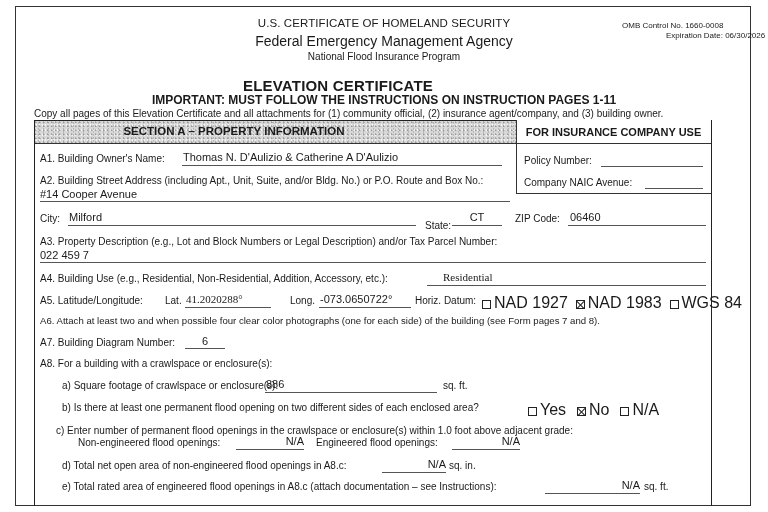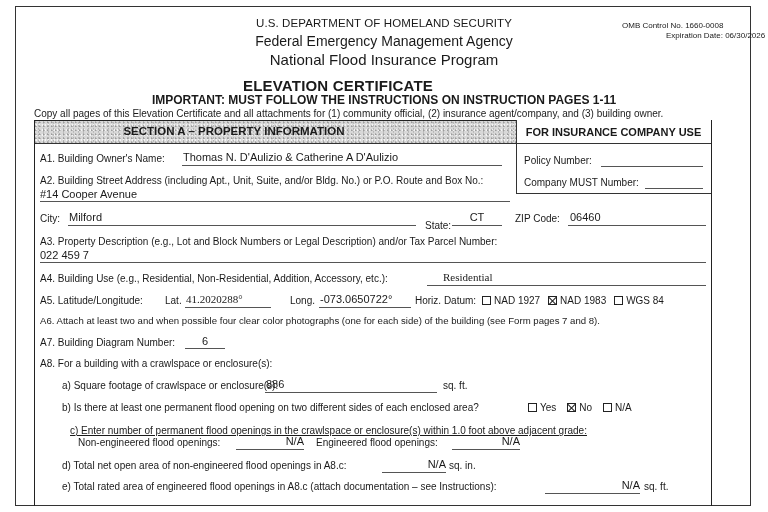--- a/index.html
+++ b/index.html
@@ -3,21 +3,21 @@
 <meta charset="utf-8">
 <style>
   html, body { margin: 0; padding: 0; background: #ffffff; }
   body { width: 768px; height: 512px; position: relative; overflow: hidden;
          font-family: "Liberation Sans", sans-serif; color: #1a1a1a; }
   .abs { position: absolute; white-space: nowrap; }
   .page-border { position: absolute; left: 15px; top: 6px; width: 736px; height: 500px;
                  border: 1px solid #333; border-bottom: 1px solid #333; box-sizing: border-box; }
   .hdr1 { font-size: 11.5px; left: 0; width: 768px; text-align: center; top: 17px; letter-spacing: 0.1px; }
   .hdr2 { font-size: 14px; left: 0; width: 768px; text-align: center; top: 33px; }
-  .hdr3 { font-size: 15px; left: 0; width: 768px; text-align: center; top: 51px; }
+  .hdr3 { font-size: 10px; left: 0; width: 768px; text-align: center; top: 51px; }
   .omb { font-size: 8px; left: 622px; line-height: 10px; }
   .title { font-size: 15px; font-weight: bold; left: 0; width: 676px; text-align: center; top: 77px; letter-spacing: 0.2px; }
   .important { font-size: 12px; font-weight: bold; left: 0; width: 768px; text-align: center; top: 93px; }
   .copyline { font-size: 10px; left: 34px; top: 108px; }
   .form { position: absolute; left: 34px; top: 120px; width: 678px; height: 386px;
           border: 1px solid #222; border-bottom: none; box-sizing: border-box; }
   .section-hdr { position: absolute; left: 35px; top: 121px; width: 481px; height: 22px;
                  background-color: #d8d8d8;
                  background-image:
                    radial-gradient(circle at 20% 30%, #9a9a9a 0.6px, transparent 1px),
@@ -32,48 +32,48 @@
   .ins-title { font-size: 11px; font-weight: bold; left: 516px; width: 195px; text-align: center; top: 126px; }
   .lbl { font-size: 10px; }
   .val { font-size: 11px; }
   .uline { position: absolute; height: 0; border-top: 1px solid #555; }
   .cb { display: inline-block; width: 9px; height: 9px; border: 1px solid #222; box-sizing: border-box;
         vertical-align: -1px; position: relative; margin-right: 3px; }
   .cb.checked::before, .cb.checked::after { content: ""; position: absolute; left: 3px; top: -1px;
         width: 1px; height: 10px; background: #222; }
   .cb.checked::before { transform: rotate(45deg); }
   .cb.checked::after { transform: rotate(-45deg); }
-  .opt { font-size: 10px; margin-right: 5px; }
+  .opt { font-size: 16px; margin-right: 5px; }
 </style>
 </head>
 <body>
 
 <div class="page-border"></div>
 
-<div class="abs hdr1">U.S. DEPARTMENT OF HOMELAND SECURITY</div>
+<div class="abs hdr1">U.S. CERTIFICATE OF HOMELAND SECURITY</div>
 <div class="abs hdr2">Federal Emergency Management Agency</div>
 <div class="abs hdr3">National Flood Insurance Program</div>
 <div class="abs omb" style="top:21px;">OMB Control No. 1660-0008</div>
 <div class="abs omb" style="top:31px;padding-left:44px;">Expiration Date: 06/30/2026</div>
 
 <div class="abs title">ELEVATION CERTIFICATE</div>
 <div class="abs important">IMPORTANT: MUST FOLLOW THE INSTRUCTIONS ON INSTRUCTION PAGES 1-11</div>
 <div class="abs copyline">Copy all pages of this Elevation Certificate and all attachments for (1) community official, (2) insurance agent/company, and (3) building owner.</div>
 
 <div class="form"></div>
 <div class="section-hdr"></div>
 <div class="abs section-title">SECTION A – PROPERTY INFORMATION</div>
 
 <div class="ins-box"></div>
 <div class="ins-hdr-line"></div>
 <div class="abs ins-title">FOR INSURANCE COMPANY USE</div>
 <div class="abs lbl" style="left:524px; top:155px; font-size:10px;">Policy Number:</div>
 <div class="abs val" style="left:602px; top:154px; width:100px;"></div>
 <div class="uline" style="left:601px; top:166px; width:102px;"></div>
-<div class="abs lbl" style="left:524px; top:177px; font-size:10px;">Company MUST Number:</div>
+<div class="abs lbl" style="left:524px; top:177px; font-size:10px;">Company NAIC Avenue:</div>
 <div class="abs val" style="left:645px; top:176px; width:58px;"></div>
 <div class="uline" style="left:645px; top:188px; width:58px;"></div>
 
 <div class="abs lbl" style="left:40px; top:153px;">A1.  Building Owner's Name:</div>
 <div class="abs val" style="left:183px; top:151px;">Thomas N. D'Aulizio &amp; Catherine A D'Aulizio</div>
 <div class="uline" style="left:182px; top:165px; width:320px;"></div>
 
 <div class="abs lbl" style="left:40px; top:175px;">A2.  Building Street Address (including Apt., Unit, Suite, and/or Bldg. No.) or P.O. Route and Box No.:</div>
 <div class="abs val" style="left:40px; top:188px;">#14 Cooper Avenue</div>
 <div class="uline" style="left:40px; top:201px; width:470px;"></div>
@@ -123,21 +123,21 @@
 <div class="uline" style="left:265px; top:392px; width:172px;"></div>
 <div class="abs lbl" style="left:443px; top:380px;">sq. ft.</div>
 
 <div class="abs lbl" style="left:62px; top:402px;">b)  Is there at least one permanent flood opening on two different sides of each enclosed area?</div>
 <div class="abs" style="left:528px; top:401px; font-size:10.5px;">
   <span><span class="cb"></span><span class="opt" style="margin-right:8px;">Yes</span></span>
   <span><span class="cb checked"></span><span class="opt" style="margin-right:8px;">No</span></span>
   <span><span class="cb"></span><span class="opt">N/A</span></span>
 </div>
 
-<div class="abs lbl" style="left:70px; top:425px;text-decoration:underline;">c)  Enter number of permanent flood openings in the crawlspace or enclosure(s) within 1.0 foot above adjacent grade:</div>
+<div class="abs lbl" style="left:56px; top:425px;">c)  Enter number of permanent flood openings in the crawlspace or enclosure(s) within 1.0 foot above adjacent grade:</div>
 <div class="abs lbl" style="left:78px; top:437px;">Non-engineered flood openings:</div>
 <div class="abs val" style="left:236px; top:435px; width:68px; text-align:right;">N/A</div>
 <div class="uline" style="left:236px; top:449px; width:68px;"></div>
 <div class="abs lbl" style="left:316px; top:437px;">Engineered flood openings:</div>
 <div class="abs val" style="left:452px; top:435px; width:68px; text-align:right;">N/A</div>
 <div class="uline" style="left:452px; top:449px; width:68px;"></div>
 
 <div class="abs lbl" style="left:62px; top:460px;">d)  Total net open area of non-engineered flood openings in A8.c:</div>
 <div class="abs val" style="left:382px; top:458px; width:64px; text-align:right;">N/A</div>
 <div class="uline" style="left:382px; top:472px; width:64px;"></div>

